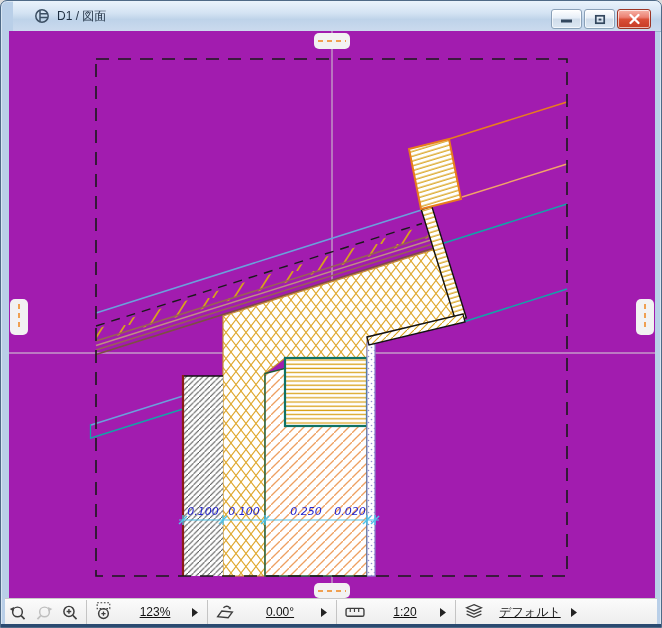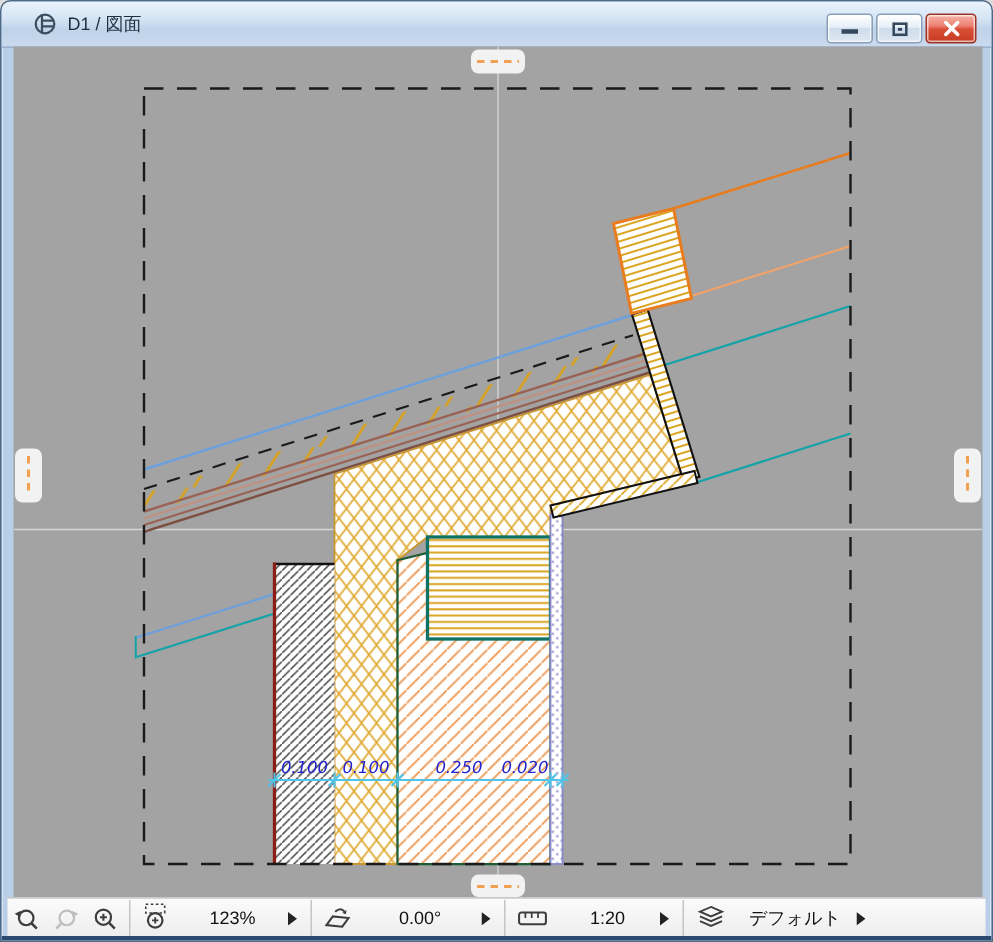--- a/index.html
+++ b/index.html
@@ -4,21 +4,21 @@
 <style>
   html,body{margin:0;padding:0;background:#ddd;font-family:"Liberation Sans","DejaVu Sans",sans-serif;}
   .window{
     position:relative;width:660px;height:626px;
     border:1px solid #4f6a87;border-radius:7px 7px 0 0;
     background:#b9cfe8;overflow:hidden;
     box-shadow:inset 0 0 0 1px rgba(255,255,255,.45);
   }
   
   .titlebar{
-    position:absolute;left:0;top:0;right:0;height:30px;
+    position:absolute;left:12px;top:0;right:0;height:30px;
     background:linear-gradient(#eaf3fc,#d4e3f3 40%,#bed3e9 62%,#cbdaee);
     border-bottom:1px solid #9ab2cc;
     display:flex;align-items:center;padding-left:12px;
   }
   .title-icon{margin-left:8px;width:18px;height:18px;flex:0 0 auto;}
   .title-text{margin-left:6px;font-size:12px;color:#1f2f42;}
   .win-controls{position:absolute;right:10px;top:8px;display:flex;gap:2px;}
   .winbtn{
     width:31px;height:20px;border:1px solid #8aa0b8;border-radius:3px;
     background:linear-gradient(#ffffff,#e6eef7 45%,#cfdcea 50%,#dde8f3);
@@ -26,29 +26,29 @@
     box-shadow:inset 0 0 0 1px rgba(255,255,255,.65);padding:0;cursor:default;
   }
   .winbtn.close{
     width:34px;
     background:linear-gradient(#f6b4a8,#ec8173 40%,#d94f38 52%,#c63b24);
     border-color:#9c3526;
   }
   
   .canvas{
     position:absolute;left:8px;top:30px;width:646px;height:567px;
-    background:#a3a3a3;overflow:hidden;
+    background:#a21caf;overflow:hidden;
   }
   .canvas svg{display:block;}
   
   .toolbar{
     position:absolute;left:4px;right:4px;top:597px;height:26px;
     background:linear-gradient(#fbfbfb,#ededed);
     border-top:1px solid #c9c9c9;
-    display:flex;align-items:center;font-size:12px;color:#111;
+    display:flex;align-items:center;font-size:12px;color:#111;text-decoration:underline;
   }
   .tb-btn{background:none;border:none;padding:1px 2px;margin:0 1px;display:flex;align-items:center;cursor:default;}
   .tb-sep{width:1px;height:24px;background:#c4c4c4;margin:0 3px;flex:0 0 auto;}
   .tb-val{text-align:center;cursor:default;}
   .v-zoom{width:74px;}
   .v-rot{width:82px;}
   .v-scale{width:70px;}
   .v-layer{width:82px;}
   .tb-arrow{margin:0 6px 0 0;display:flex;align-items:center;cursor:default;}
   .bottom-edge{position:absolute;left:0;right:0;bottom:0;height:3px;background:#2a4a70;}

